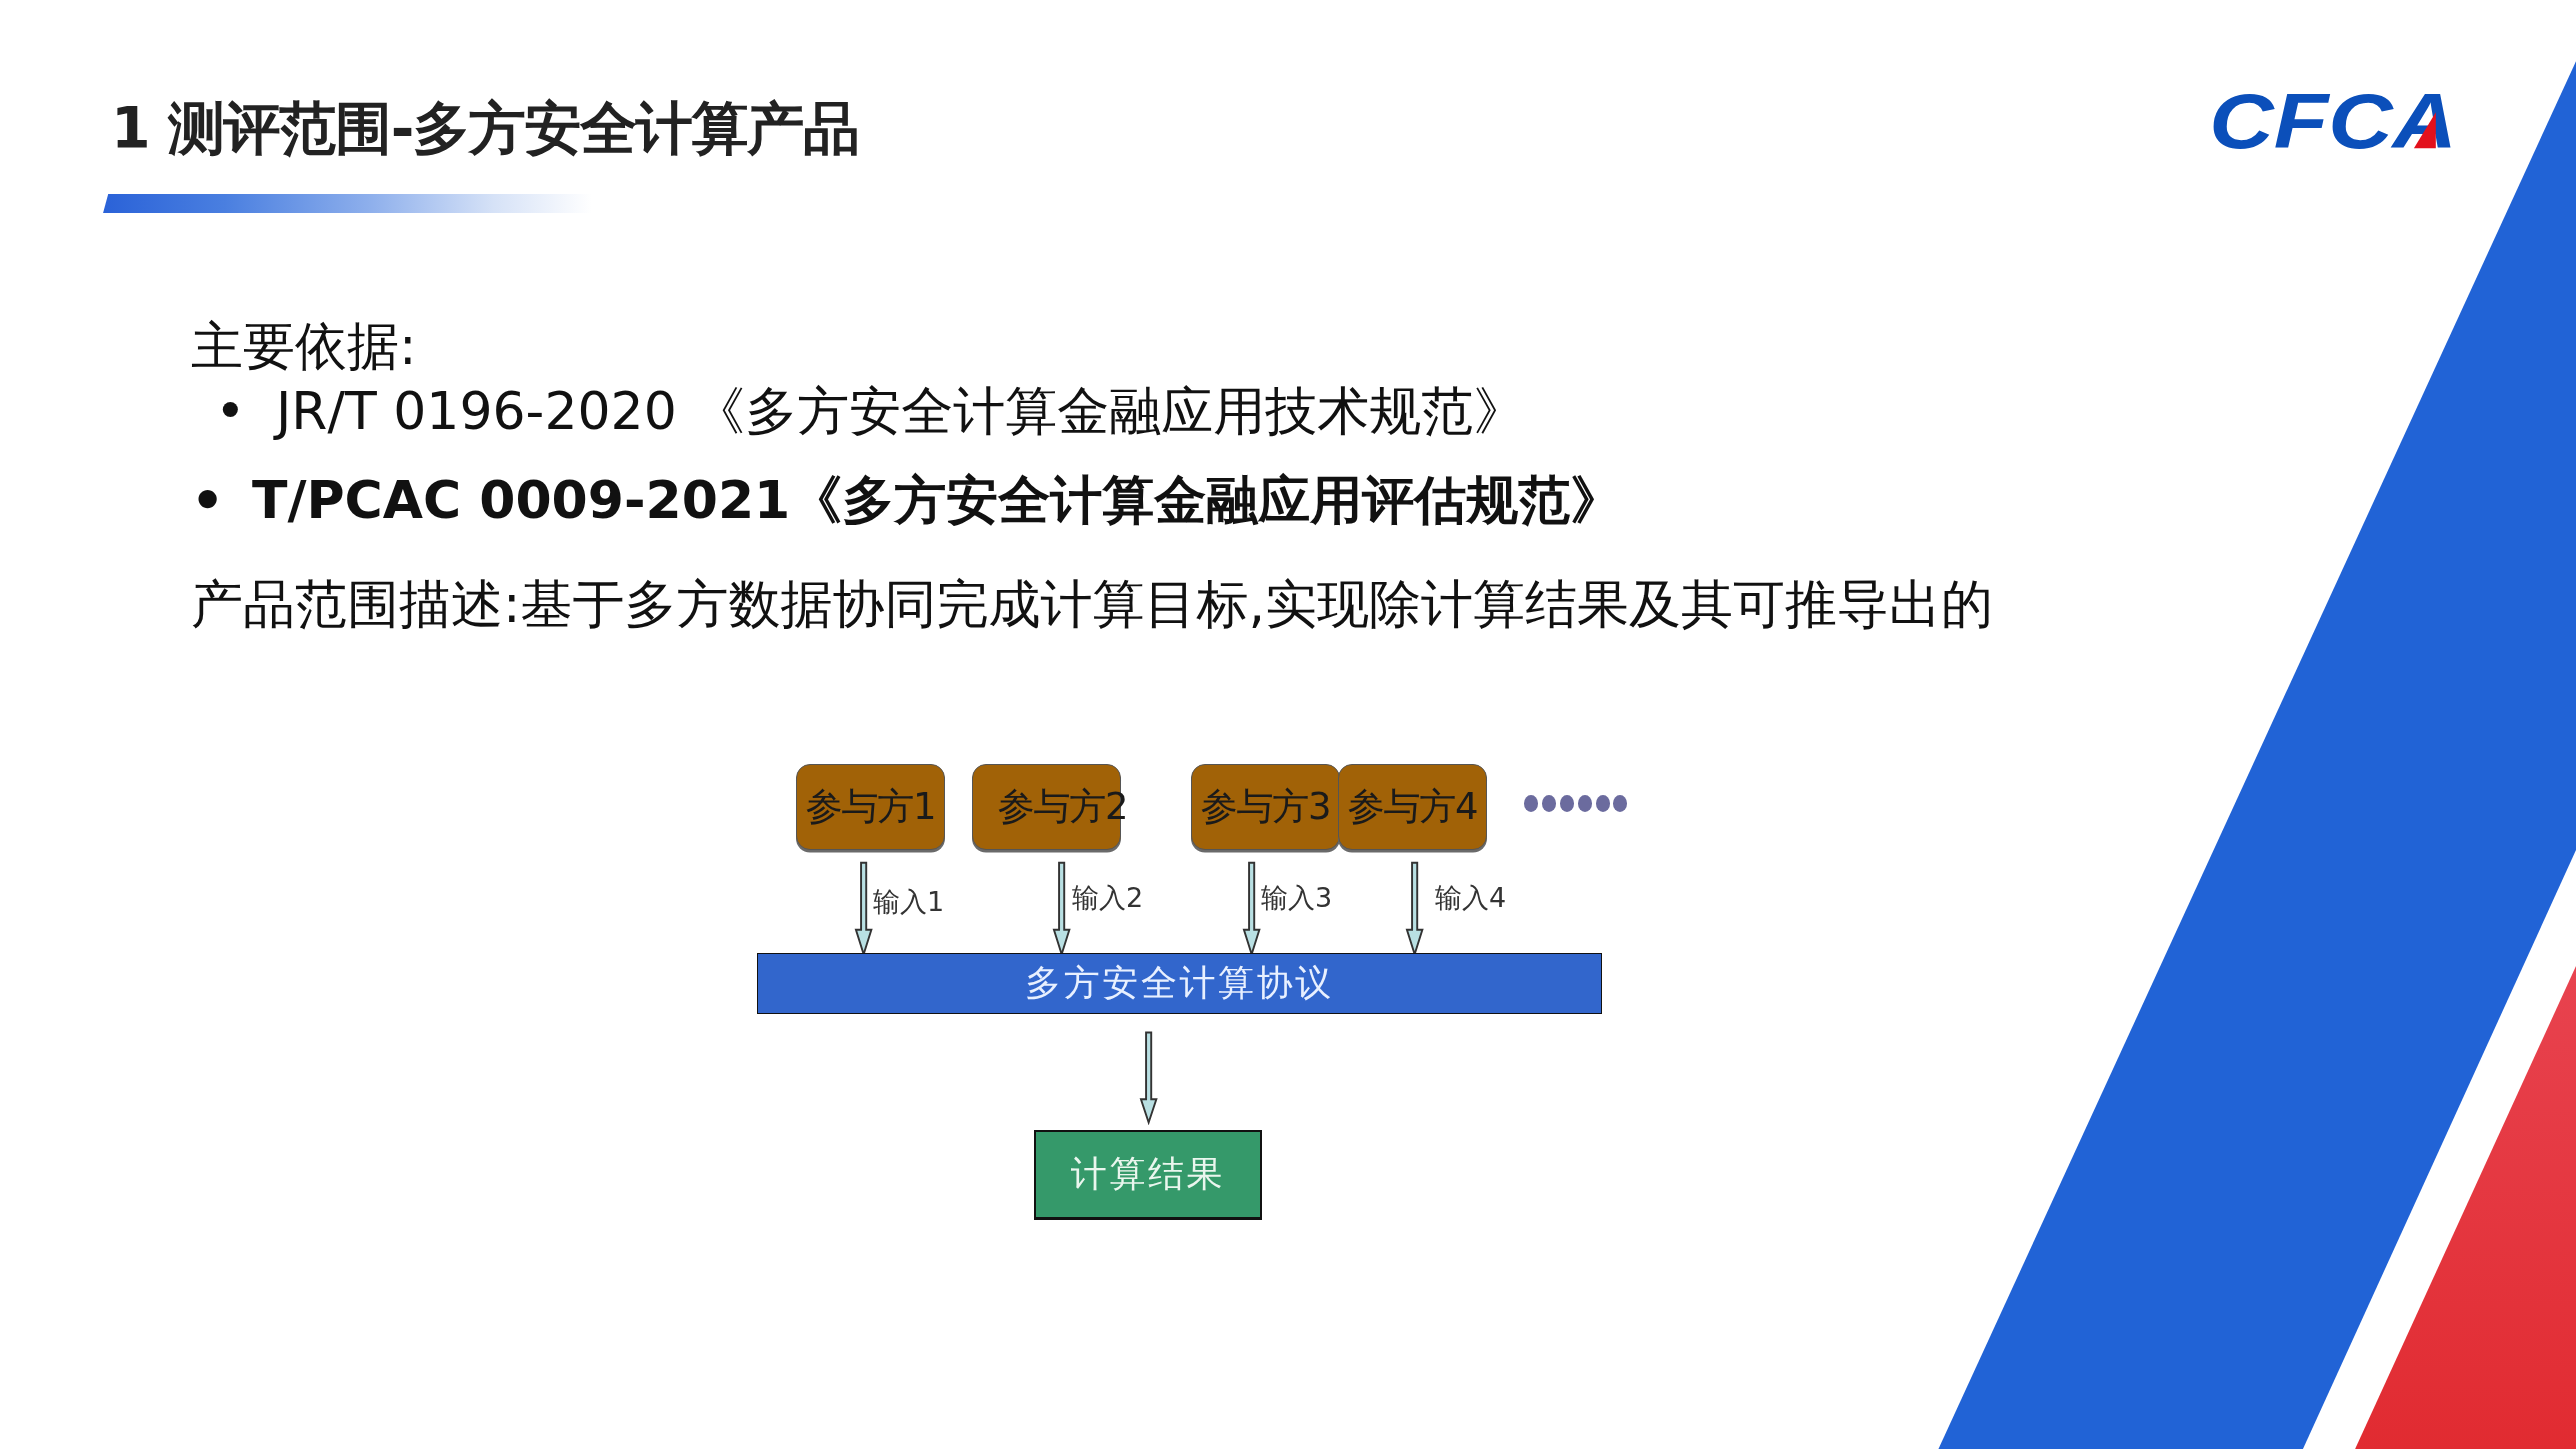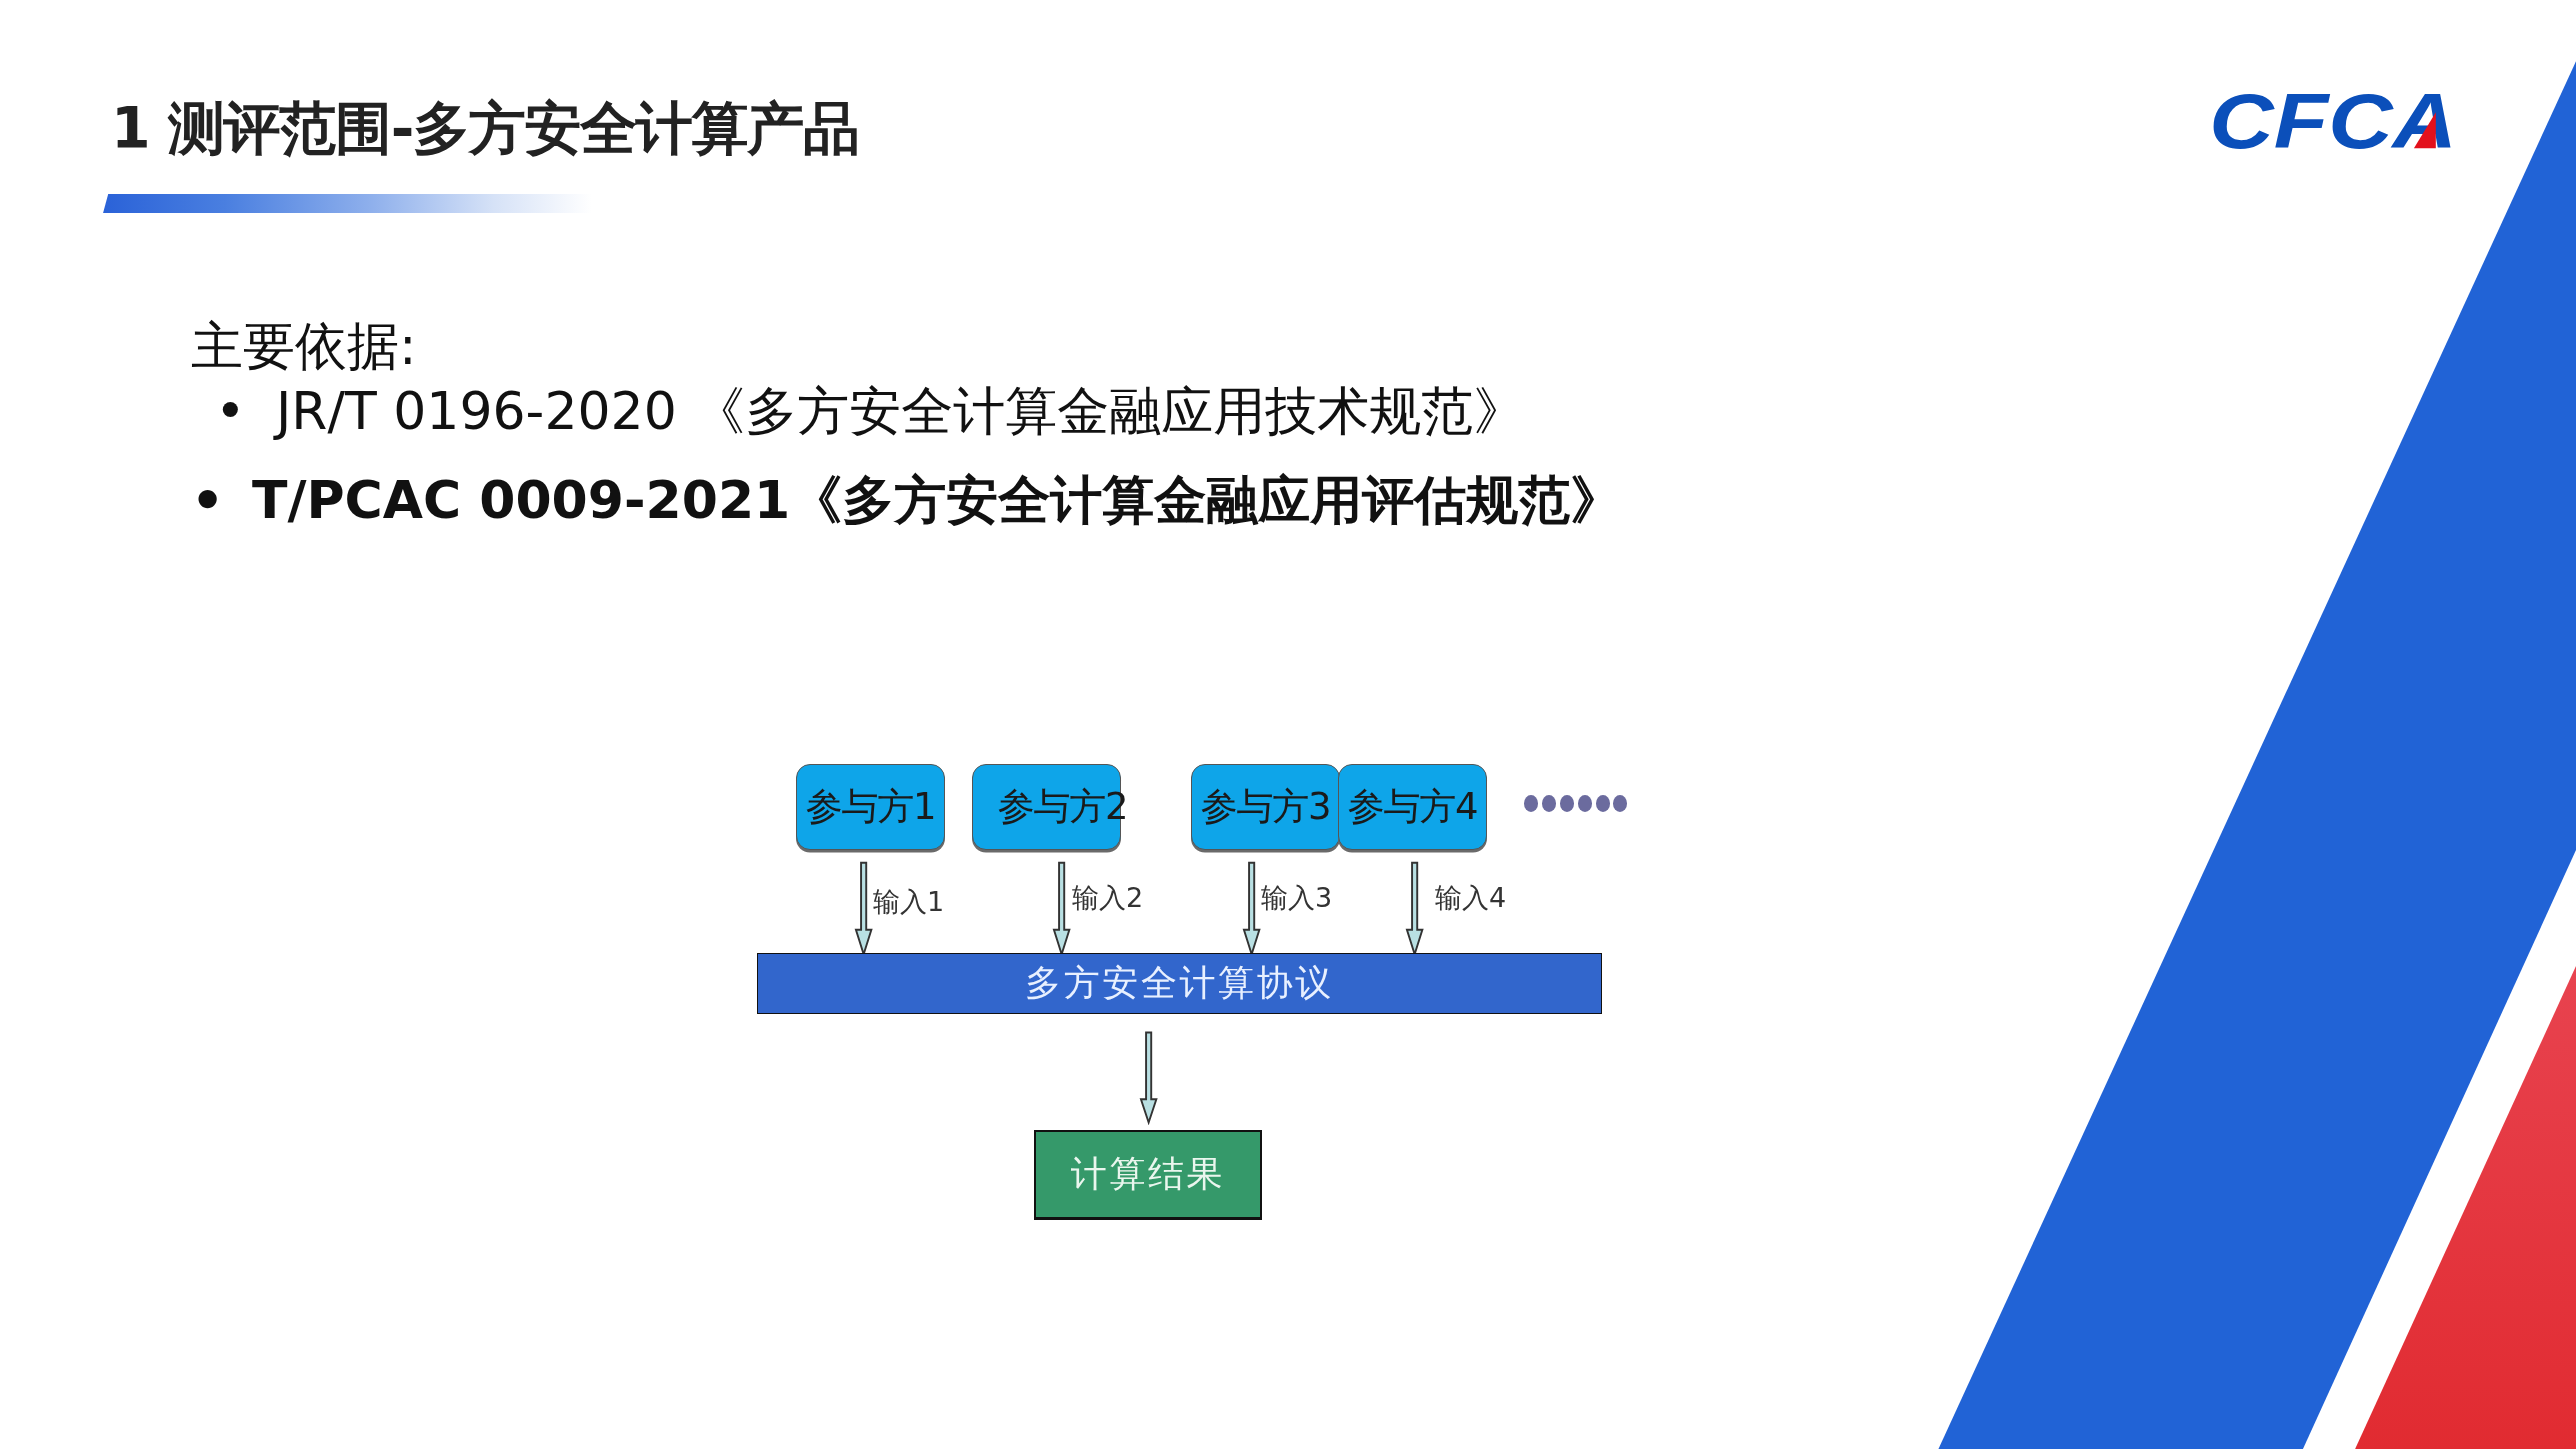--- a/index.html
+++ b/index.html
@@ -26,21 +26,21 @@
   .body-text { font-size: 52px; line-height: 64px; white-space: nowrap; color: #111; font-weight: normal; }
   .basis-heading { left: 191px; top: 314px; }
   .bullet-row { left: 191px; white-space: nowrap; }
   .bullet-dot { display: inline-block; width: 61px; }
   .desc { left: 191px; top: 572px; }
   .desc div { height: 64px; }
 
   
   .party {
     top: 764px; height: 86px; width: 149px;
-    background: #0ea5e9; border: 1.9px solid #555; border-radius: 14px;
+    background: #a16207; border: 1.9px solid #555; border-radius: 14px;
     box-shadow: 0 2.6px 0 #6a6a6a;
     box-sizing: border-box; display: flex; align-items: center; justify-content: center;
     font-size: 37px; color: #1a1a1a; white-space: nowrap; letter-spacing: -1.3px;
   }
   .dots { left: 1524px; top: 795px; display: flex; gap: 3.9px; }
   .dots span { width: 14px; height: 16.7px; border-radius: 50%; background: #6b6b9e; display: inline-block; }
   .arrow-label { font-size: 27px; color: #333; white-space: nowrap; }
 
   .protocol {
     left: 757px; top: 953px; width: 845px; height: 61px;
@@ -80,20 +80,21 @@
 
 <div class="abs body-text basis-heading">主要依据:</div>
 <div class="abs body-text bullet-row" style="top:379px;margin-left:24px;">
   <span class="bullet-dot">•</span><span>JR/T 0196-2020 《多方安全计算金融应用技术规范》</span>
 </div>
 <div class="abs body-text bullet-row" style="top:468px;font-weight:bold;">
   <span class="bullet-dot">•</span><span>T/PCAC 0009-2021《多方安全计算金融应用评估规范》</span>
 </div>
 
 <div class="abs body-text desc">
+  <div>产品范围描述:基于多方数据协同完成计算目标,实现除计算结果及其可推导出的</div>
 </div>
 
 <div class="abs party" style="left:796px;">参与方1</div>
 <div class="abs party" style="left:972px;padding-left:32px;">参与方2</div>
 <div class="abs party" style="left:1160px;margin-left:31px;">参与方3</div>
 <div class="abs party" style="left:1338px;">参与方4</div>
 <div class="abs dots">
   <span></span>
     <span></span>
     <span></span>

